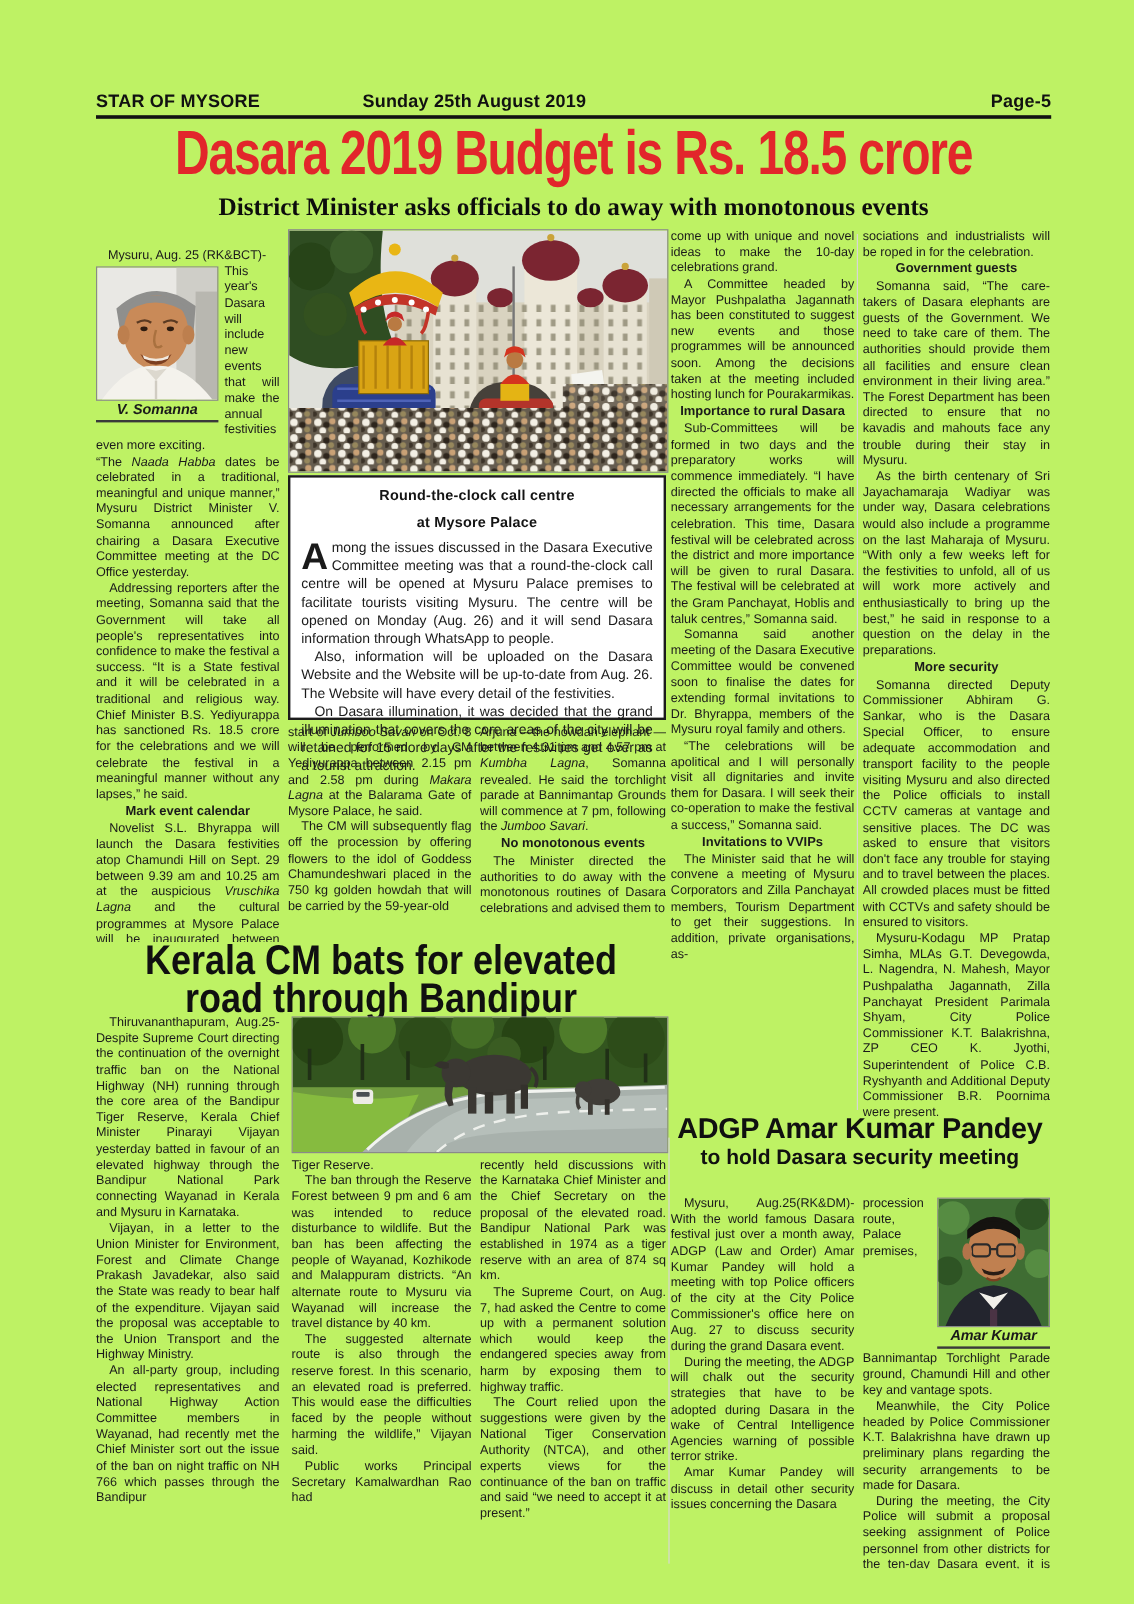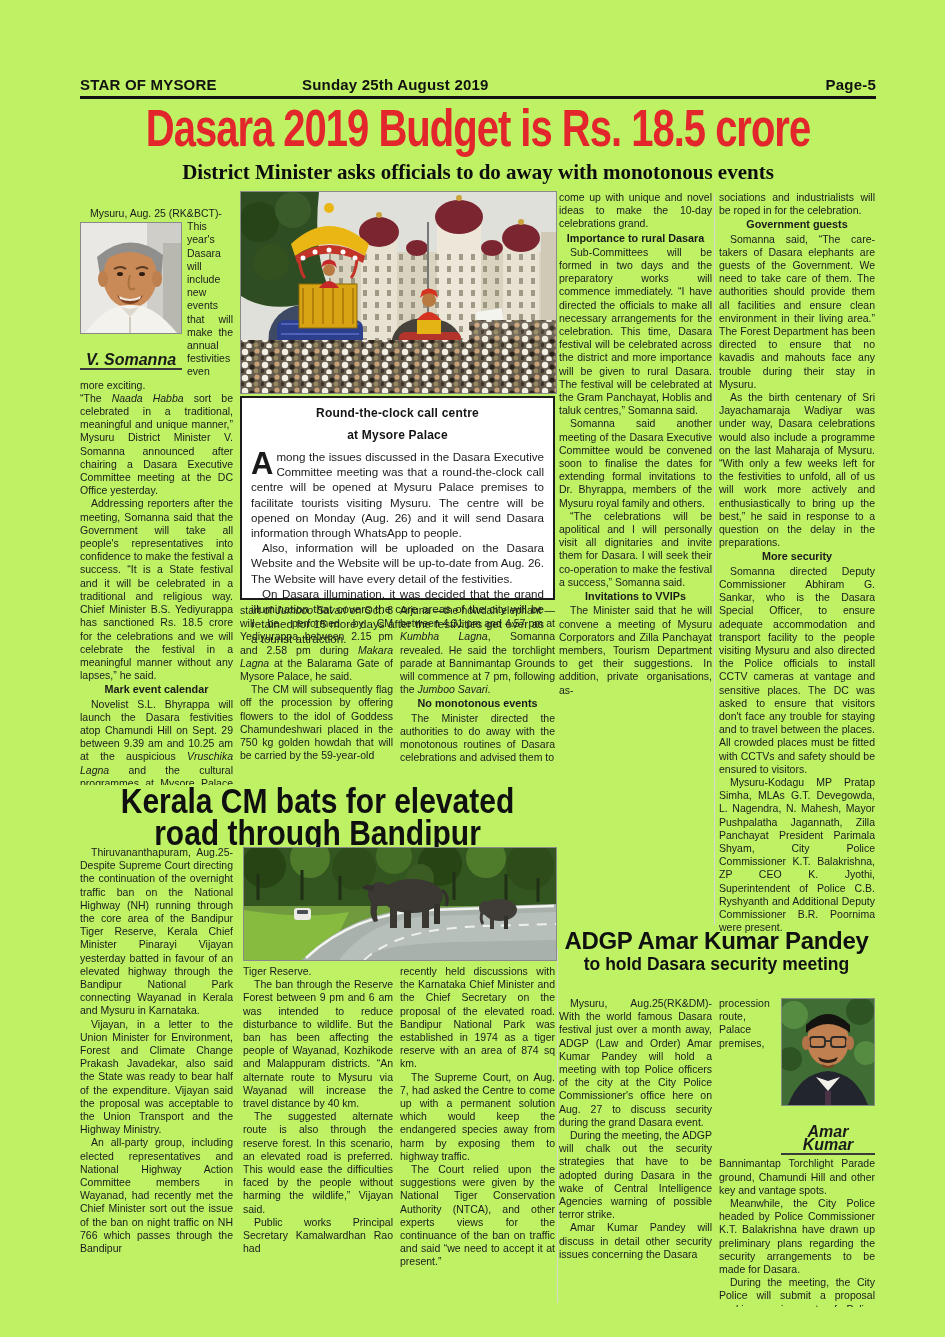--- a/index.html
+++ b/index.html
@@ -22,22 +22,22 @@
   
   .col{font-size:10.5px;line-height:13.2px;text-align:justify;overflow:hidden;}
   .col p{margin:0;text-indent:11px;}
   .col p.cont{text-indent:0;}
   .col .xhead{margin:1px 0;font-size:10.8px;font-weight:bold;text-align:center;text-indent:0;}
   .col i{font-style:italic;}
   
   figure{margin:0;padding:0;}
   .photo-frame svg{display:block;}
   .fig-border{border:1px solid #8a8a8a;}
-  .cap{font-size:16px;font-weight:bold;font-style:italic;text-align:center;
-       padding:19px 0 2px 0;border-bottom:2px solid #3a3a3a;}
+  .cap{font-size:12px;font-weight:bold;font-style:italic;text-align:center;
+       padding:1px 0 2px 0;border-bottom:2px solid #3a3a3a;}
   .figL{float:left;width:102px;margin:2px 5px 2px 0;}
   .figR{float:right;width:94px;margin:1px 0 2px 5px;}
   
   .callbox{left:240px;top:396px;width:315px;height:204px;border:2px solid #1c1c1c;
            background:#fff;box-sizing:border-box;padding:4px 9px;}
   .callbox .bt{ text-align:center;font-weight:800;font-size:12px;line-height:22px;color:#141414;letter-spacing:.2px;}
   .callbox .bbody{margin-top:3px;font-size:11.6px;line-height:15.2px;text-align:justify;}
   .callbox .bbody p{margin:0;text-indent:11px;}
   .callbox .bbody p.first{text-indent:0;}
   .dropcap{float:left;font-size:31px;line-height:26px;font-weight:800;padding:2px 3px 0 0;}
@@ -87,21 +87,21 @@
           <path d="M38,73 q11,6 22,0 l-1,3 q-10,4 -20,0 Z" fill="#f1e9df"></path>
           <path d="M4,110 Q26,80 49,82 Q72,80 96,110 Z" fill="#f4f2ec"></path>
           <path d="M40,84 L49,94 L58,84 L49,86 Z" fill="#dcd8ce"></path>
           <path d="M49,94 L49,110" stroke="#d0ccc2" stroke-width="2"></path>
         </svg>
       </div>
       <figcaption class="cap"><span>V. Somanna</span></figcaption>
     </figure>
     <p class="cont"><span>This year's Dasara will include new events that will make the annual festivities even more exciting.</span></p>
     <div style="clear:both;">
-        <p class="cont"><span>“The </span><i>Naada Habba</i><span> sort be celebrated in a traditional, meaningful and unique manner,” Mysuru District Minister V. Somanna announced after chairing a Dasara Executive Committee meeting at the DC Office yesterday.</span></p>
+        <p class="cont"><span>“The </span><i>Naada Habba</i><span> dates be celebrated in a traditional, meaningful and unique manner,” Mysuru District Minister V. Somanna announced after chairing a Dasara Executive Committee meeting at the DC Office yesterday.</span></p>
         <p><span>Addressing reporters after the meeting, Somanna said that the Government will take all people's representatives into confidence to make the festival a success. “It is a State festival and it will be celebrated in a traditional and religious way. Chief Minister B.S. Yediyurappa has sanctioned Rs. 18.5 crore for the celebrations and we will celebrate the festival in a meaningful manner without any lapses,” he said.</span></p>
         <div class="xhead"><span>Mark event calendar</span></div>
         <p><span>Novelist S.L. Bhyrappa will launch the Dasara festivities atop Chamundi Hill on Sept. 29 between 9.39 am and 10.25 am at the auspicious </span><i>Vruschika Lagna</i><span> and the cultural programmes at Mysore Palace will be inaugurated between 7.30 pm and 8.20 pm on the same day. The traditional </span></p>
       </div>
   </div>
 
   <div class="abs photo-frame fig-border" style="left:240px;top:191px;width:315px;height:201px;">
     <svg viewBox="0 0 315 201" width="315" height="201">
       <defs>
         <pattern id="crowd" width="20" height="13" patternUnits="userSpaceOnUse">
@@ -193,20 +193,21 @@
       <p class="cont"><span>start of </span><i>Jumboo Savari</i><span> on Oct. 8 will be performed by CM Yediyurappa between 2.15 pm and 2.58 pm during </span><i>Makara Lagna</i><span> at the Balarama Gate of Mysore Palace, he said.</span></p>
       <p><span>The CM will subsequently flag off the procession by offering flowers to the idol of Goddess Chamundeshwari placed in the 750 kg golden howdah that will be carried by the 59-year-old</span></p>
     </div>
   <div class="abs col" style="left:400px;top:604px;width:155px;height:180px;">
       <p class="cont"><span>Arjuna —the howdah elephant — between 4.31 pm and 4.57 pm at </span><i>Kumbha Lagna</i><span>, Somanna revealed. He said the torchlight parade at Bannimantap Grounds will commence at 7 pm, following the </span><i>Jumboo Savari</i><span>.</span></p>
       <div class="xhead"><span>No monotonous events</span></div>
       <p><span>The Minister directed the authorities to do away with the monotonous routines of Dasara celebrations and advised them to</span></p>
     </div>
   <div class="abs col" style="left:559px;top:191px;width:153px;height:737px;">
       <p class="cont"><span>come up with unique and novel ideas to make the 10-day celebrations grand.</span></p>
+      <p><span>A Committee headed by Mayor Pushpalatha Jagannath has been constituted to suggest new events and those programmes will be announced soon. Among the decisions taken at the meeting included hosting lunch for Pourakarmikas.</span></p>
       <div class="xhead"><span>Importance to rural Dasara</span></div>
       <p><span>Sub-Committees will be formed in two days and the preparatory works will commence immediately. “I have directed the officials to make all necessary arrangements for the celebration. This time, Dasara festival will be celebrated across the district and more importance will be given to rural Dasara. The festival will be celebrated at the Gram Panchayat, Hoblis and taluk centres,” Somanna said.</span></p>
       <p><span>Somanna said another meeting of the Dasara Executive Committee would be convened soon to finalise the dates for extending formal invitations to Dr. Bhyrappa, members of the Mysuru royal family and others.</span></p>
       <p><span>“The celebrations will be apolitical and I will personally visit all dignitaries and invite them for Dasara. I will seek their co-operation to make the festival a success,” Somanna said.</span></p>
       <div class="xhead"><span>Invitations to VVIPs</span></div>
       <p><span>The Minister said that he will convene a meeting of Mysuru Corporators and Zilla Panchayat members, Tourism Department to get their suggestions. In addition, private organisations, as-</span></p>
     </div>
   <div class="abs col" style="left:719px;top:191px;width:156px;height:752px;">
       <p class="cont"><span>sociations and industrialists will be roped in for the celebration.</span></p>
       <div class="xhead"><span>Government guests</span></div>

